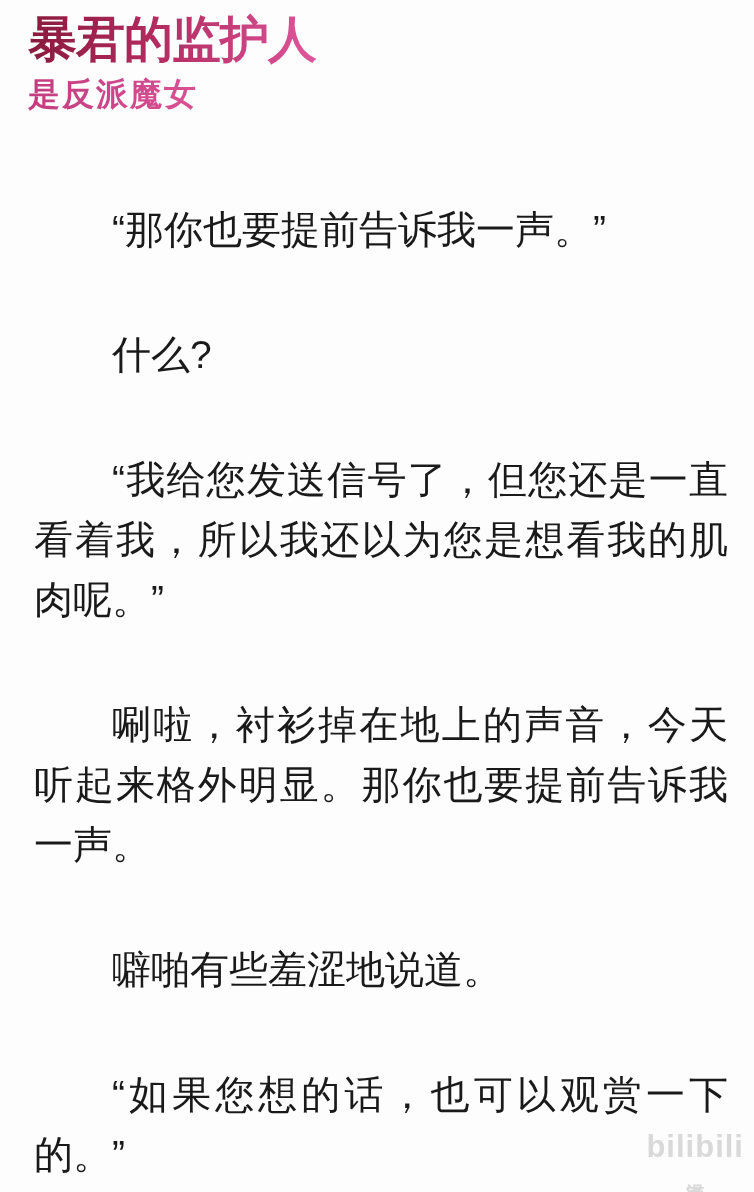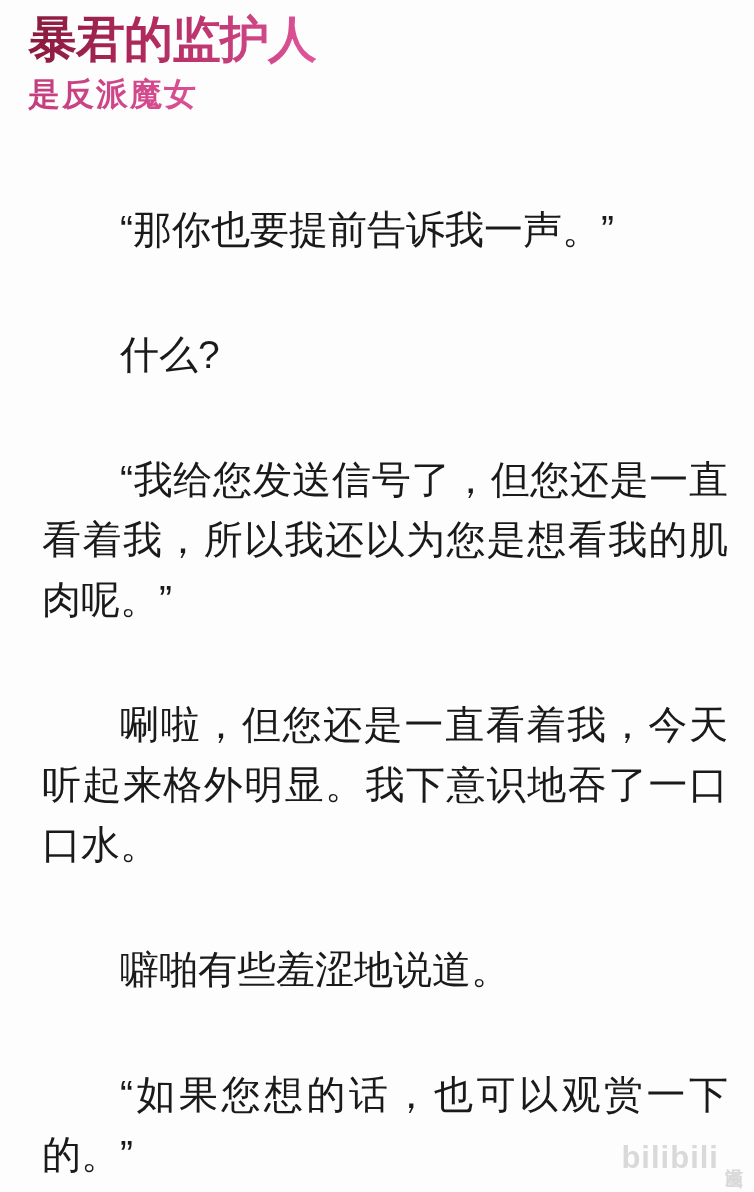--- a/index.html
+++ b/index.html
@@ -31,37 +31,38 @@
     -webkit-background-clip: text; background-clip: text;
     color: transparent;
   }
 
   
   .content {
     position: absolute;
     top: 200px; left: 30px; right: 26px;
   }
   .para {
-    margin: 0 0 65px 12px;
+    margin: 0 0 65px 4px;
     font-size: 39px;
     line-height: 60px;
     color: #1a1a1a;
     text-indent: 2em;
     text-align: justify;
     font-feature-settings: "halt" 1;
     font-family: "Liberation Sans", sans-serif;
   }
 
   
   .watermark {
     position: absolute;
     right: 10px; bottom: 16px;
     display: flex; align-items: center; gap: 5px;
     color: #d9d9d9;
     user-select: none;
+    flex-direction: column;
   }
   .bili-word {
     font-size: 31px; font-weight: 700; letter-spacing: 1px;
     font-family: "Liberation Sans", sans-serif;
   }
   .bili-product {
     writing-mode: vertical-rl;
     font-size: 18px; font-weight: 700;
     letter-spacing: 3px; line-height: 20px;
   }
@@ -73,21 +74,21 @@
 
   <header class="logo">
     <div class="logo-line1">暴君的监护人</div>
     <div class="logo-line2">是反派魔女</div>
   </header>
 
   <main class="content">
     <p class="para">“那你也要提前告诉我一声。”</p>
     <p class="para">什么?</p>
     <p class="para">“我给您发送信号了，但您还是一直看着我，所以我还以为您是想看我的肌肉呢。”</p>
-    <p class="para">唰啦，但您还是一直看着我，今天听起来格外明显。我下意识地吞了一口口水。</p>
+    <p class="para">唰啦，衬衫掉在地上的声音，今天听起来格外明显。那你也要提前告诉我一声。</p>
     <p class="para">噼啪有些羞涩地说道。</p>
     <p class="para">“如果您想的话，也可以观赏一下的。”</p>
   </main>
 
   <div class="watermark">
     <span class="bili-word">bilibili</span>
     <span class="bili-product">漫画</span>
   </div>
 
 </div>

